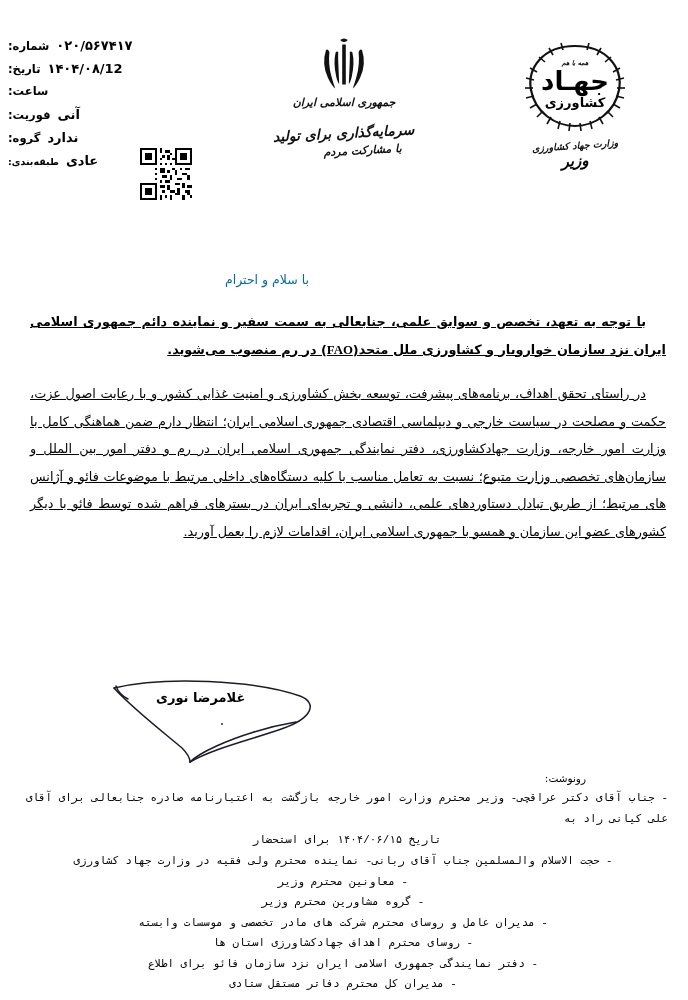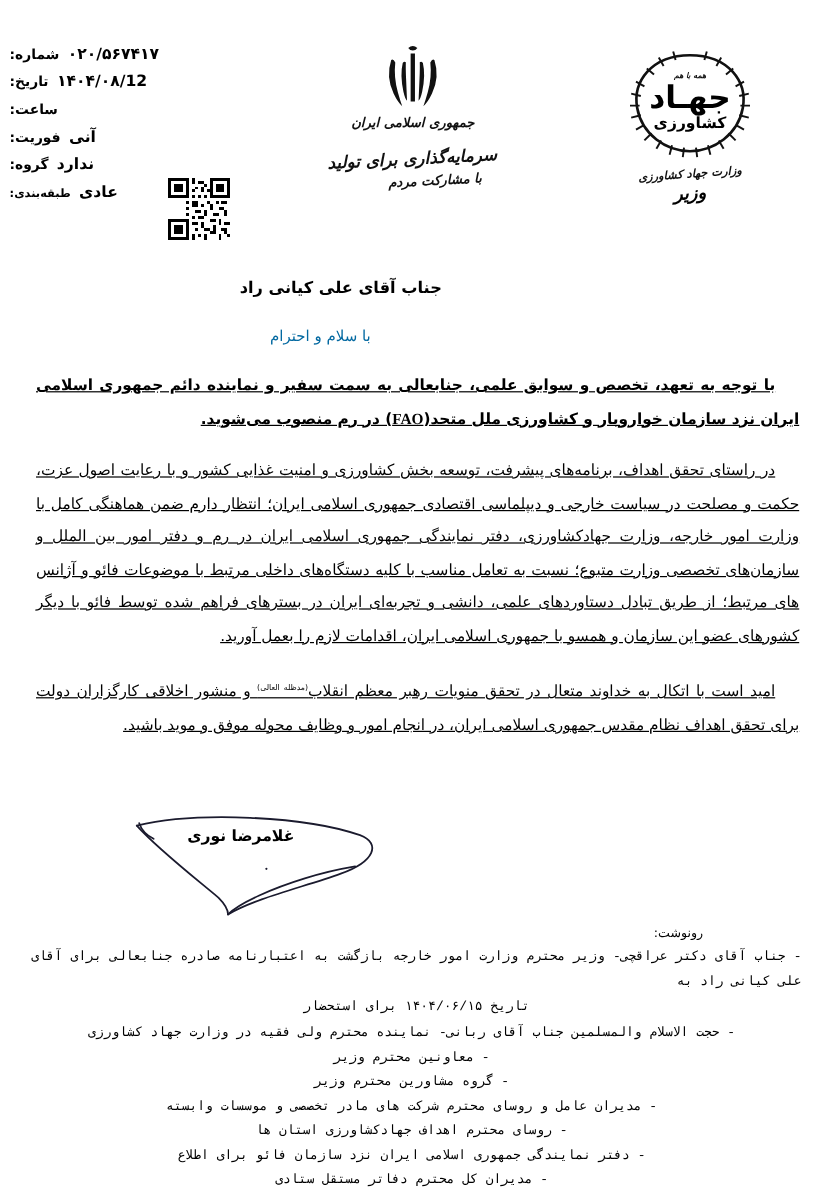--- a/index.html
+++ b/index.html
@@ -403,31 +403,27 @@
 
             <text x="62" y="75" text-anchor="middle" font-family="'DejaVu Sans', sans-serif" font-size="13" font-weight="bold" fill="#000">کشاورزی</text>
           </g>
         </svg>
       </div>
       <div class="ministry-sub">وزارت جهاد کشاورزی</div>
       <div class="ministry-role">وزیر</div>
     </div>
   </div>
 
-  <div class="addressee">
-    <span class="addressee-inner">جناب آقای علی کیانی راد</span>
-  </div>
   <div class="salutation">
     <span class="salutation-inner">با سلام و احترام</span>
   </div>
 
   <div class="body">
     <p class="para p1"><span class="indent"></span><span>با توجه به تعهد، تخصص و سوابق علمی، جنابعالی به سمت سفیر و نماینده دائم جمهوری اسلامی ایران نزد سازمان خواروبار و کشاورزی ملل متحد(<span class="latin">FAO</span>) در رم منصوب می‌شوید.</span></p>
     <p class="para p2"><span class="indent"></span><span>در راستای تحقق اهداف، برنامه‌های پیشرفت، توسعه بخش کشاورزی و امنیت غذایی کشور و با رعایت اصول عزت، حکمت و مصلحت در سیاست خارجی و دیپلماسی اقتصادی جمهوری اسلامی ایران؛ انتظار دارم ضمن هماهنگی کامل با وزارت امور خارجه، وزارت جهادکشاورزی، دفتر نمایندگی جمهوری اسلامی ایران در رم و دفتر امور بین الملل و سازمان‌های تخصصی وزارت متبوع؛ نسبت به تعامل مناسب با کلیه دستگاه‌های داخلی مرتبط با موضوعات فائو و آژانس های مرتبط؛ از طریق تبادل دستاوردهای علمی، دانشی و تجربه‌ای ایران در بسترهای فراهم شده توسط فائو با دیگر کشورهای عضو این سازمان و همسو با جمهوری اسلامی ایران، اقدامات لازم را بعمل آورید.</span></p>
-    <p class="para p3"><span class="indent"></span><span>امید است با اتکال به خداوند متعال در تحقق منویات رهبر معظم انقلاب<sup class="honorific">(مدظله العالی)</sup> و منشور اخلاقی کارگزاران دولت برای تحقق اهداف نظام مقدس جمهوری اسلامی ایران، در انجام امور و وظایف محوله موفق و موید باشید.</span></p>
   </div>
 
   <div class="signature">
     <svg width="230" height="112" viewBox="0 0 230 112">
       <g fill="none" stroke="#1b1b2e" stroke-width="1.5" stroke-linecap="round">
         <path d="M10 22 C60 10 150 14 196 30 C214 37 208 52 180 62 C150 73 110 82 86 96"></path>
         <path d="M10 22 C26 40 54 62 78 82 C84 88 86 92 86 96"></path>
         <path d="M86 96 C96 86 124 74 150 66 C166 61 180 58 192 56"></path>
         <path d="M12 20 C14 26 18 30 24 33"></path>
       </g>

